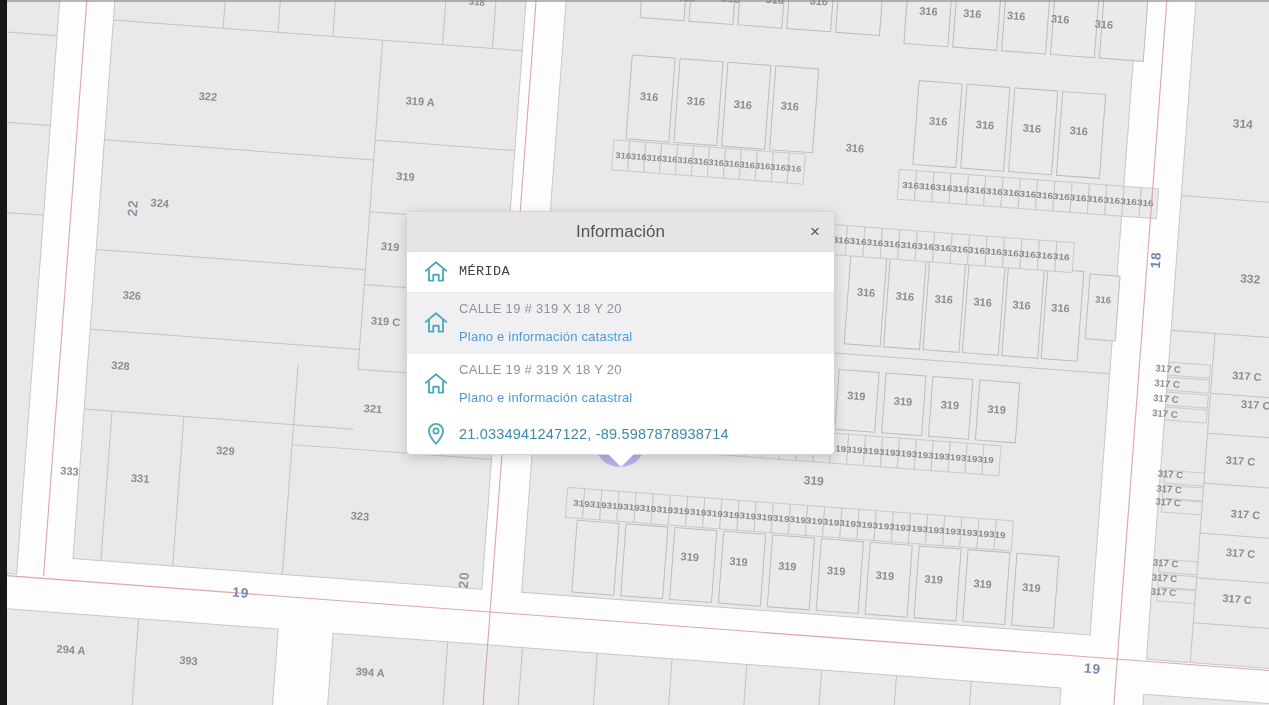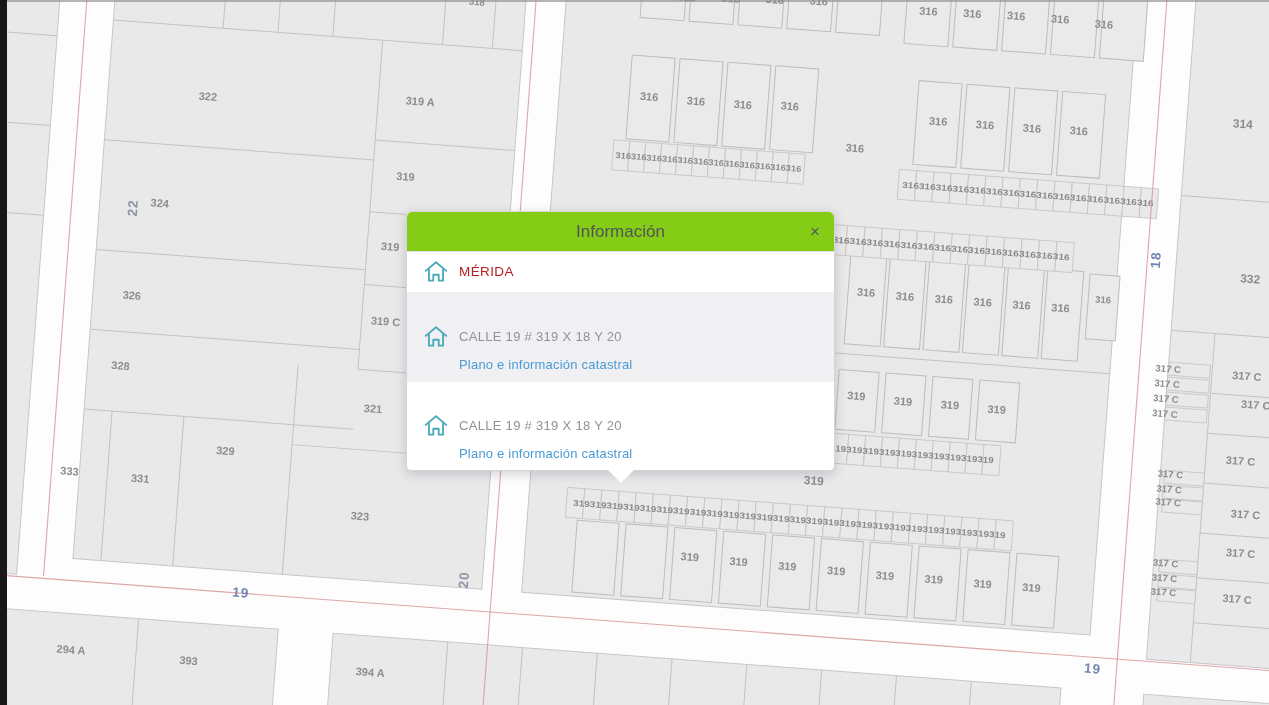--- a/index.html
+++ b/index.html
@@ -21,33 +21,33 @@
   
   #edge-left{position:absolute;left:0;top:0;width:7px;height:705px;background:#171717;}
   #edge-top{position:absolute;left:0;top:0;width:1269px;height:2px;background:#8f8f8f;opacity:.65;}
   
   #marker-halo{position:absolute;width:52px;height:52px;border-radius:50%;
                background:#7b7ae8;opacity:.48;}
   #marker-dot{position:absolute;width:17px;height:17px;border-radius:50%;background:#1a17d6;}
   
   #popup{position:absolute;left:406px;top:211px;width:427px;background:#fff;
          border:1px solid #d5d5d8;border-radius:5px;box-shadow:0 3px 12px rgba(40,40,60,.20);}
-  #popup-header{position:relative;background:#84cc16;border-bottom:1px solid #e2e2e5;
+  #popup-header{position:relative;background:#e5e5e5;border-bottom:1px solid #e2e2e5;
                 border-radius:5px 5px 0 0;height:39px;display:flex;align-items:center;justify-content:center;}
   #popup-title{font-size:17px;color:#515459;}
   #popup-close{position:absolute;right:14px;top:50%;transform:translateY(-52%);
                font-size:17px;color:#54575c;cursor:pointer;line-height:1;}
   .prow{display:flex;align-items:center;padding:7px 14px 7px 16px;}
   .prow .picon{flex:0 0 26px;width:26px;height:26px;margin-right:10px;}
   .prow .picon svg{stroke:#4aa9ba;fill:none;stroke-width:1.7;stroke-linecap:round;stroke-linejoin:round;}
   .prow-sep{border-bottom:1px solid #ededf0;}
   .prow-alt{background:#f0f0f2;}
   .ptext{display:flex;flex-direction:column;line-height:1.45;}
-  .p-city{font-size:13.5px;color:#b91c1c;letter-spacing:.4px;}
-  .p-addr{font-size:13px;color:#8f9398;letter-spacing:.3px;margin-top:28px;}
+  .p-city{font-size:13.5px;color:#404040;letter-spacing:.4px;font-family:Liberation Mono, monospace;}
+  .p-addr{font-size:13px;color:#8f9398;letter-spacing:.3px;}
   .p-link{font-size:13px;color:#4a9bd6;letter-spacing:.2px;cursor:pointer;margin-top:9px;}
   .p-coords{font-size:14.5px;color:#3f88a7;letter-spacing:.2px;}
   #popup-arrow{position:absolute;left:50%;bottom:-13px;transform:translateX(-50%);
                width:0;height:0;border:14px solid transparent;border-top:14px solid #fff;border-bottom:0;}
 </style>
 </head>
 <body>
 
 <div id="screen">
 
@@ -374,17 +374,28 @@
           <polyline points="2.5,11 12,3 21.5,11"></polyline>
           <path d="M5.5,9.5 V20 H9.5 V14.5 H14.5 V20 H18.5 V9.5"></path>
         </svg>
       </span>
       <div class="ptext">
         <span class="p-addr">CALLE 19 # 319 X 18 Y 20</span>
         <span class="p-link">Plano e información catastral</span>
       </div>
     </div>
 
+    <div class="prow">
+      <span class="picon">
+        <svg viewBox="0 0 24 24" width="26" height="26">
+          <path d="M12,21 C12,21 5.5,13.8 5.5,9.2 A6.5,6.5 0 1 1 18.5,9.2 C18.5,13.8 12,21 12,21 Z"></path>
+          <circle cx="12" cy="9.2" r="2.4"></circle>
+        </svg>
+      </span>
+      <div class="ptext">
+        <span class="p-coords">21.0334941247122, -89.5987878938714</span>
+      </div>
+    </div>
 
     <div id="popup-arrow"></div>
   </div>
 
 </div>
 
 </body></html>

